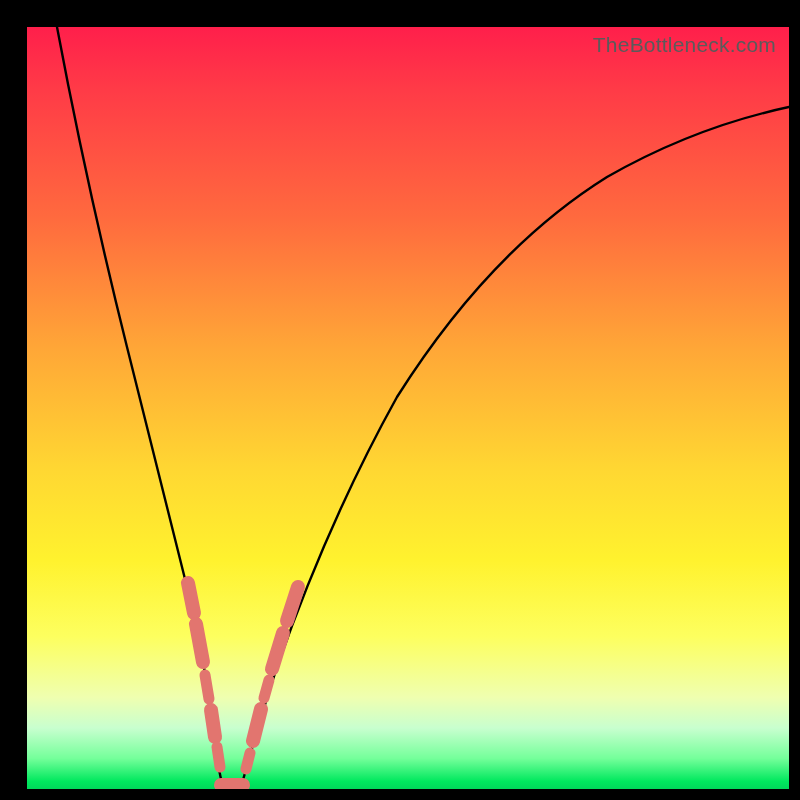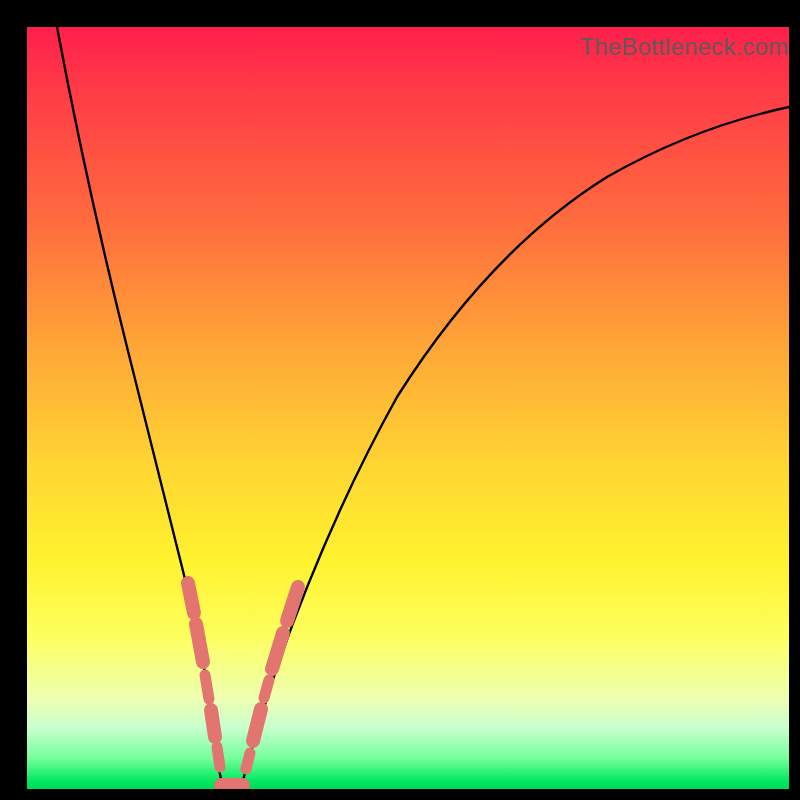--- a/index.html
+++ b/index.html
@@ -36,23 +36,23 @@
       #efffb0 88%,
       #c8ffcf 92%,
       #74ff9a 96%,
       #00e85e 99%,
       #00d85a 100%
     );
   }
   .watermark {
     position: absolute;
     top: 6px;
-    right: 0;
+    right: 13px;
     color: #5b5b5b;
-    font-size: 24px;
+    font-size: 21px;
     font-weight: 400;
     letter-spacing: 0.2px;
     user-select: none;
   }
   svg.overlay {
     position: absolute;
     left: 0;
     top: 0;
     width: 762px;
     height: 762px;

